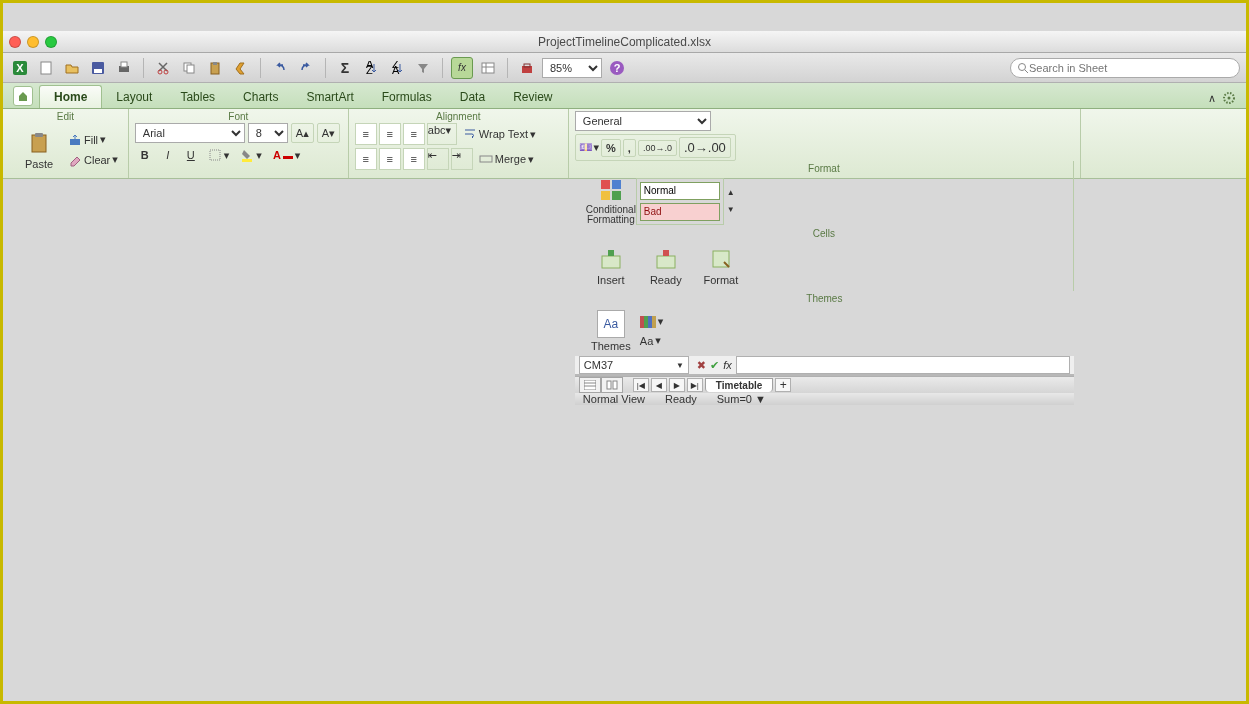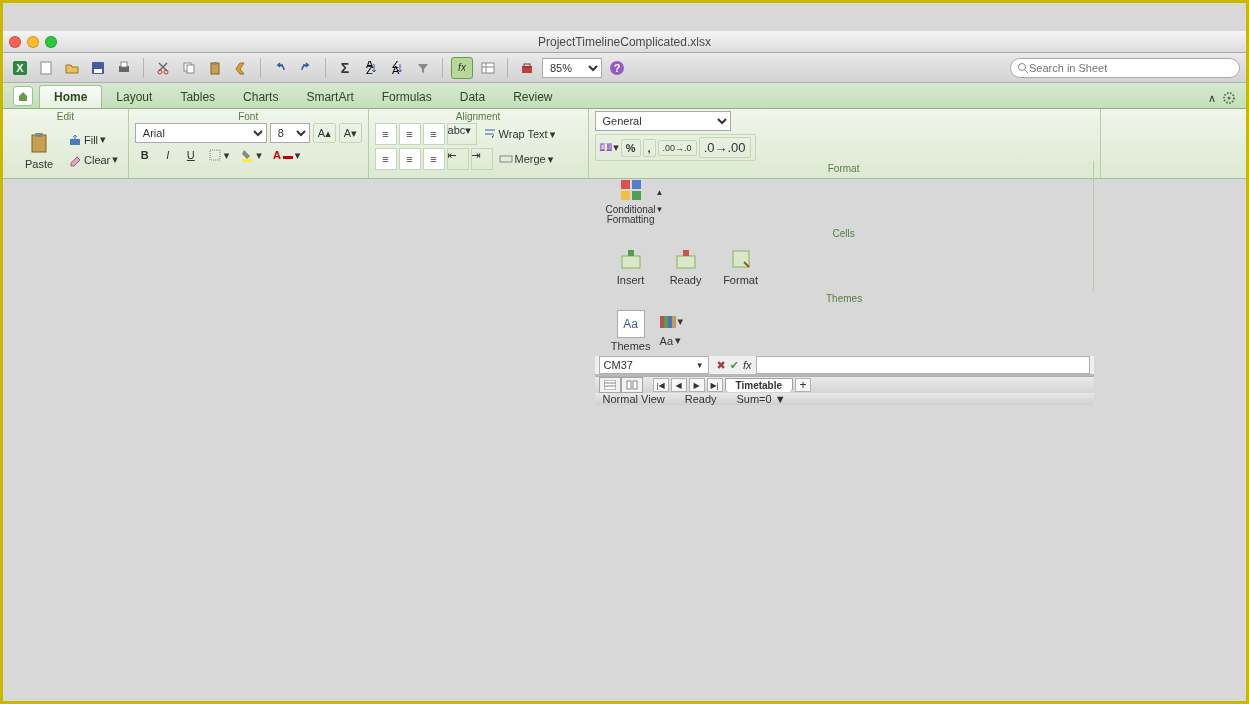--- a/index.html
+++ b/index.html
@@ -245,21 +245,21 @@
             <span>▾</span>
           </div>
       </div>
     </div>
   </div>
 
   <div class="rgroup" style="min-width:220px;">
     <div class="glabel">Font</div>
     <div class="gbody" style="flex-direction:column;align-items:flex-start;gap:3px;">
       <div style="display:flex;gap:3px;">
-        <select class="combo" style="width:132px;"><option>Arial</option></select>
+        <select class="combo" style="width:110px;"><option>Arial</option></select>
         <select class="combo" style="width:40px;"><option>8</option></select>
         <div class="smbtn" style="border:1px solid #c5d5b8;">A▴</div>
         <div class="smbtn" style="border:1px solid #c5d5b8;">A▾</div>
       </div>
       <div style="display:flex;gap:3px;">
         <div class="smbtn" style="font-weight:bold;width:20px;justify-content:center;">B</div>
         <div class="smbtn" style="font-style:italic;width:20px;justify-content:center;">I</div>
         <div class="smbtn" style="text-decoration:underline;width:20px;justify-content:center;">U</div>
         <div class="smbtn"><svg width="14" height="14">
               <rect x="2" y="2" width="10" height="10" fill="none" stroke="#888" stroke-dasharray="1 1"></rect>
@@ -324,20 +324,24 @@
         <div class="ic">
               <svg width="24" height="24">
                 <rect x="2" y="2" width="9" height="9" fill="#e05050"></rect>
                 <rect x="13" y="2" width="9" height="9" fill="#5080d0"></rect>
                 <rect x="2" y="13" width="9" height="9" fill="#f0c040"></rect>
                 <rect x="13" y="13" width="9" height="9" fill="#50a050"></rect>
               </svg>
             </div>
         <span style="font-size:10px;text-align:center;line-height:1;">Conditional Formatting</span>
       </div>
+      <div style="border:1px solid #b8cca9;padding:3px;display:flex;flex-direction:column;gap:3px;">
+        <div class="fmtswatch normal">Normal</div>
+        <div class="fmtswatch bad">Bad</div>
+      </div>
       <div class="rowcol" style="justify-content:center;gap:8px;">
         <span style="font-size:8px;">▲</span>
         <span style="font-size:8px;">▼</span>
       </div>
     </div>
   </div>
 
   <div class="rgroup">
     <div class="glabel">Cells</div>
     <div class="gbody">

